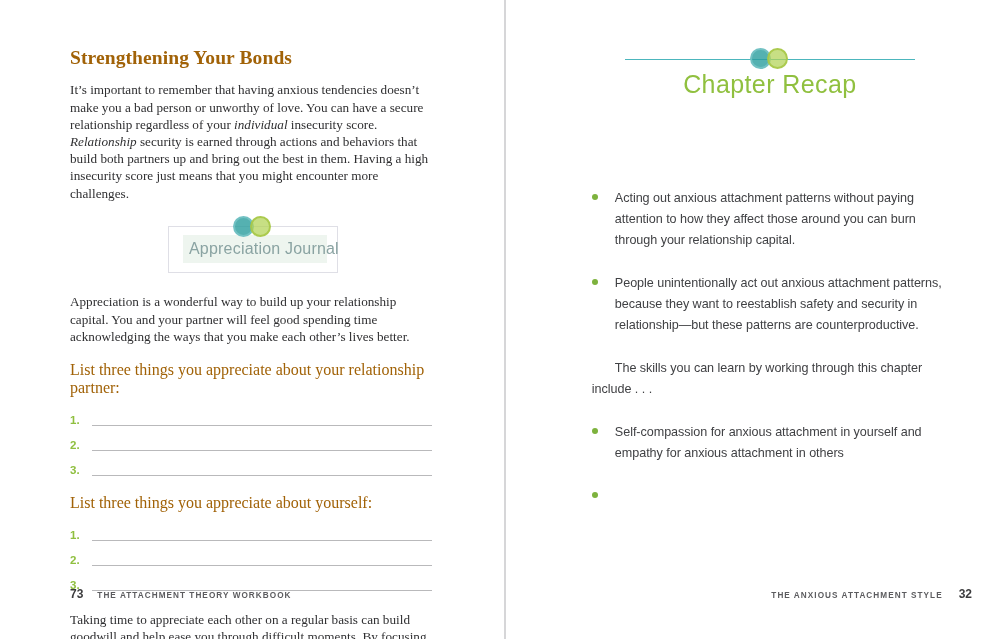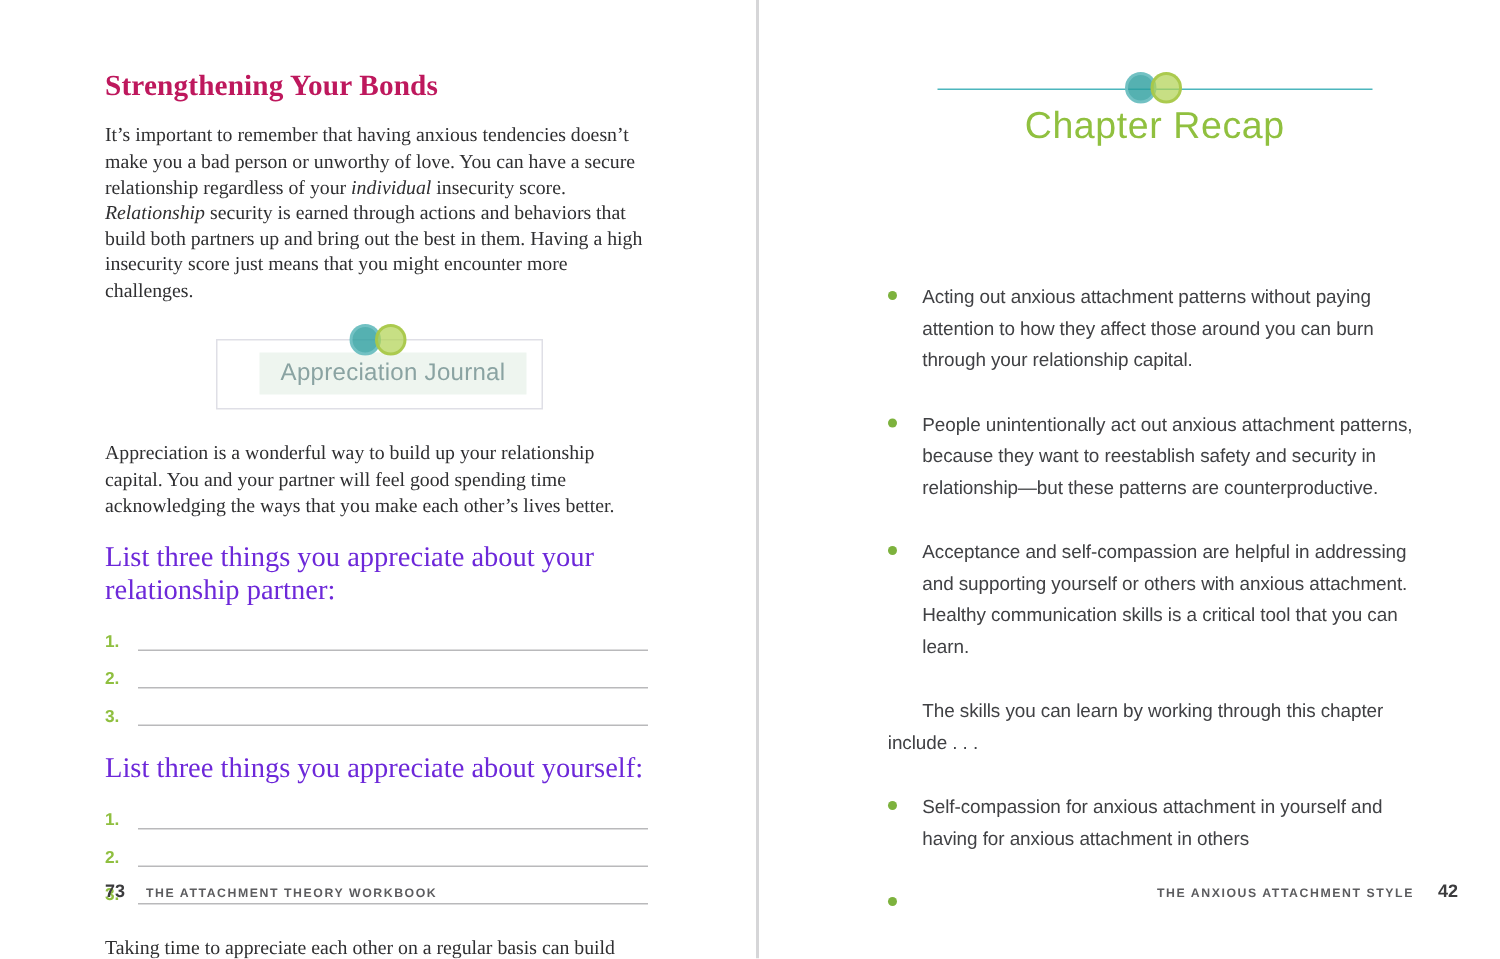--- a/index.html
+++ b/index.html
@@ -37,21 +37,21 @@
 
   
   .left-body {
     position: absolute;
     left: 70px;
     top: 46px;
     width: 366px;
   }
 
   .section-heading {
-    color: #be185d;
+    color: #a16207;
     font-family: "Liberation Serif", serif;
     font-size: 19.5px;
     font-weight: 700;
     letter-spacing: 0.1px;
     margin: 0 0 12px 0;
     line-height: 1.2;
   }
 
   .serif-para {
     font-family: "Liberation Serif", serif;
@@ -68,22 +68,22 @@
 
   
   .journal-wrap {
     position: relative;
     margin: 24px 0 20px 0;
     display: flex;
     justify-content: center;
   }
   .journal-box {
     position: relative;
-    width: 218px;
-    padding: 8px 10px 9px 28px;
+    width: 170px;
+    padding: 8px 10px 9px 14px;
     border: 1px solid #dfdfe6;
     background: #ffffff;
     box-sizing: border-box;
   }
   .journal-inner {
     background: #eef5ef;
     padding: 5px 6px 6px 6px;
     text-align: center;
   }
   .journal-label {
@@ -120,22 +120,22 @@
   }
   .motif .c-green {
     left: 17px;
     background: rgba(178,210,84,0.72);
     border: 2px solid rgba(167,200,72,0.9);
   }
 
   
   .list-prompt {
     font-family: "Liberation Serif", serif;
-    font-size: 19px;
-    color: #6d28d9;
+    font-size: 16px;
+    color: #a16207;
     margin: 0 0 8px 0;
   }
   .write-rows { margin: 0 0 0 0; }
   .write-row {
     display: flex;
     align-items: flex-end;
     height: 25px;
   }
   .write-num {
     font-family: "Liberation Sans", sans-serif;
@@ -349,40 +349,36 @@
 
       <ul class="recap-list">
         <li class="recap-item">
           <span class="dot"></span>
           <span class="recap-text">Acting out anxious attachment patterns without paying attention to how they affect those around you can burn through your relationship capital.</span>
         </li>
         <li class="recap-item">
           <span class="dot"></span>
           <span class="recap-text">People unintentionally act out anxious attachment patterns, because they want to reestablish safety and security in relationship—but these patterns are counterproductive.</span>
         </li>
+        <li class="recap-item no-bullet" style="margin-bottom:0;">
+          <span class="recap-text">The skills you can learn by working through this chapter</span>
+        </li>
+        <li class="recap-item outdent">
+          <span class="recap-text">include . . .</span>
+        </li>
         <li class="recap-item">
           <span class="dot"></span>
-          <span class="recap-text">Acceptance and self-compassion are helpful in addressing and supporting yourself or others with anxious attachment. Healthy communication skills is a critical tool that you can learn.</span>
-        </li>
-        <li class="recap-item no-bullet" style="margin-bottom:0;">
-          <span class="recap-text">The skills you can learn by working through this chapter</span>
-        </li>
-        <li class="recap-item outdent">
-          <span class="recap-text">include . . .</span>
+          <span class="recap-text">Self-compassion for anxious attachment in yourself and empathy for anxious attachment in others</span>
         </li>
         <li class="recap-item">
           <span class="dot"></span>
-          <span class="recap-text">Self-compassion for anxious attachment in yourself and having for anxious attachment in others</span>
-        </li>
-        <li class="recap-item">
-          <span class="dot"></span>
         </li>
 
       </ul>
     </div>
 
     <div class="footer footer-right">
       <span class="running-head">THE ANXIOUS ATTACHMENT STYLE</span>
-      <span class="folio">42</span>
+      <span class="folio">32</span>
     </div>
   </div>
 
 </div>
 
 </body></html>

